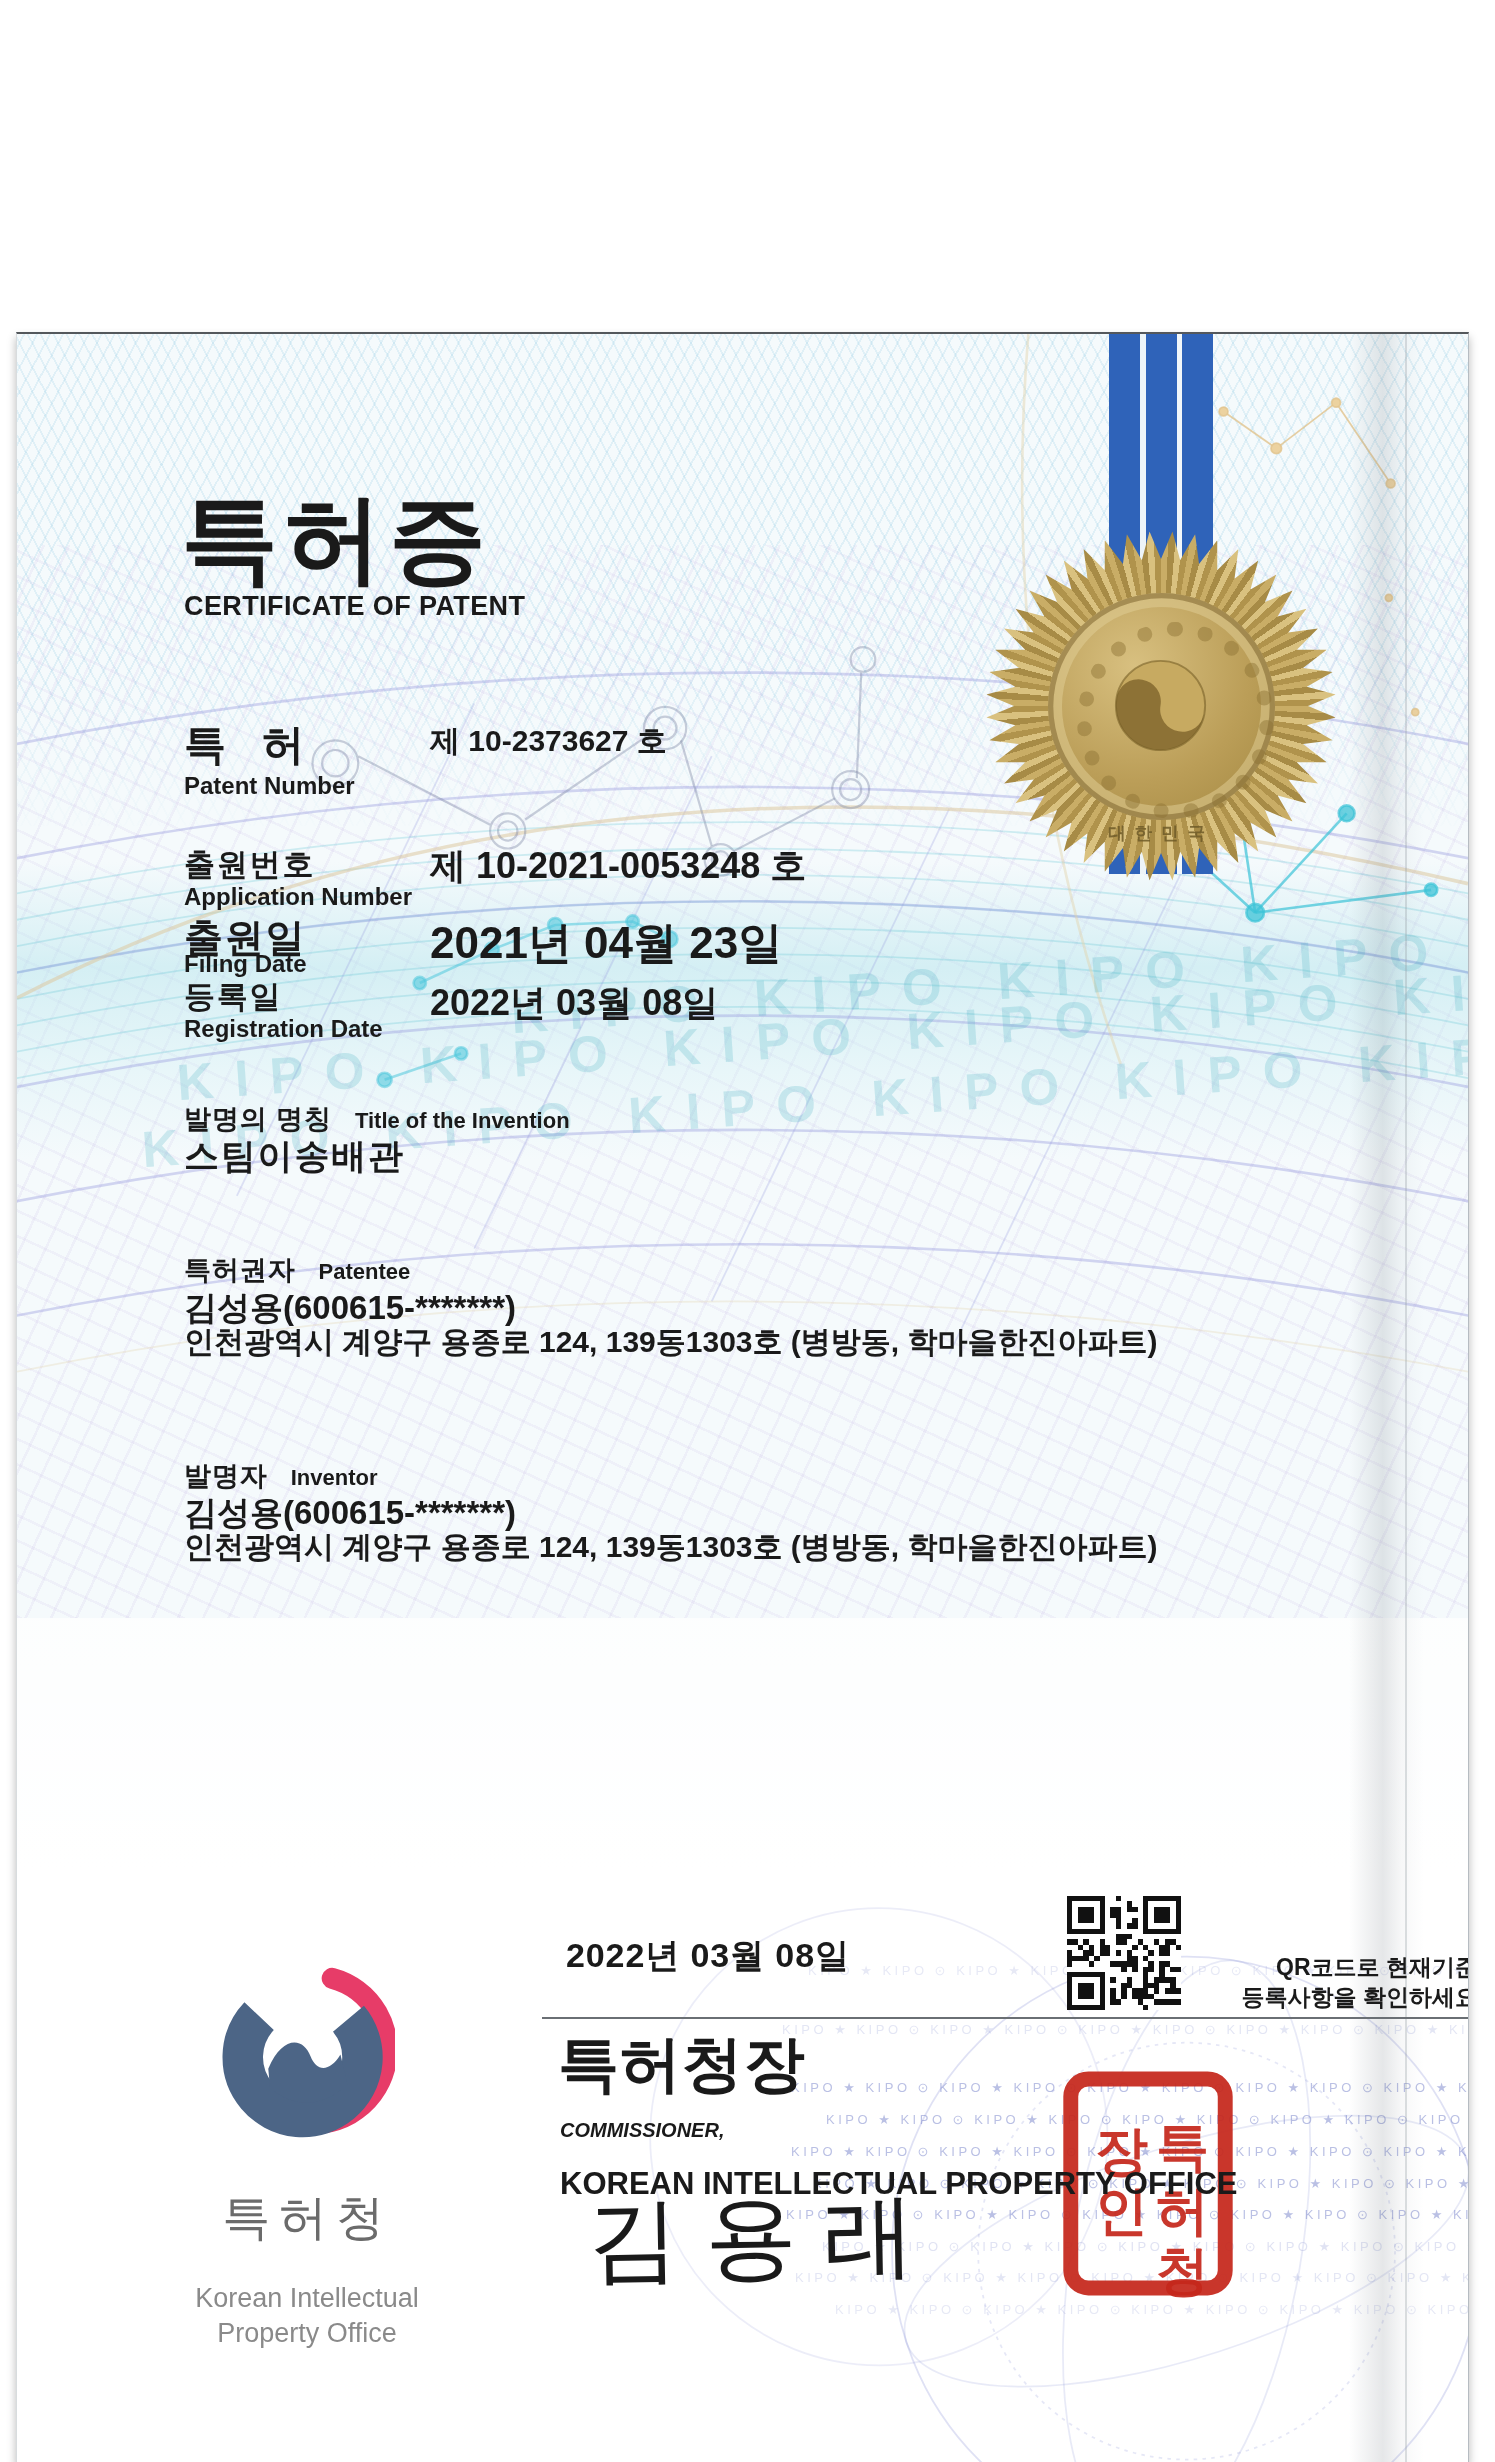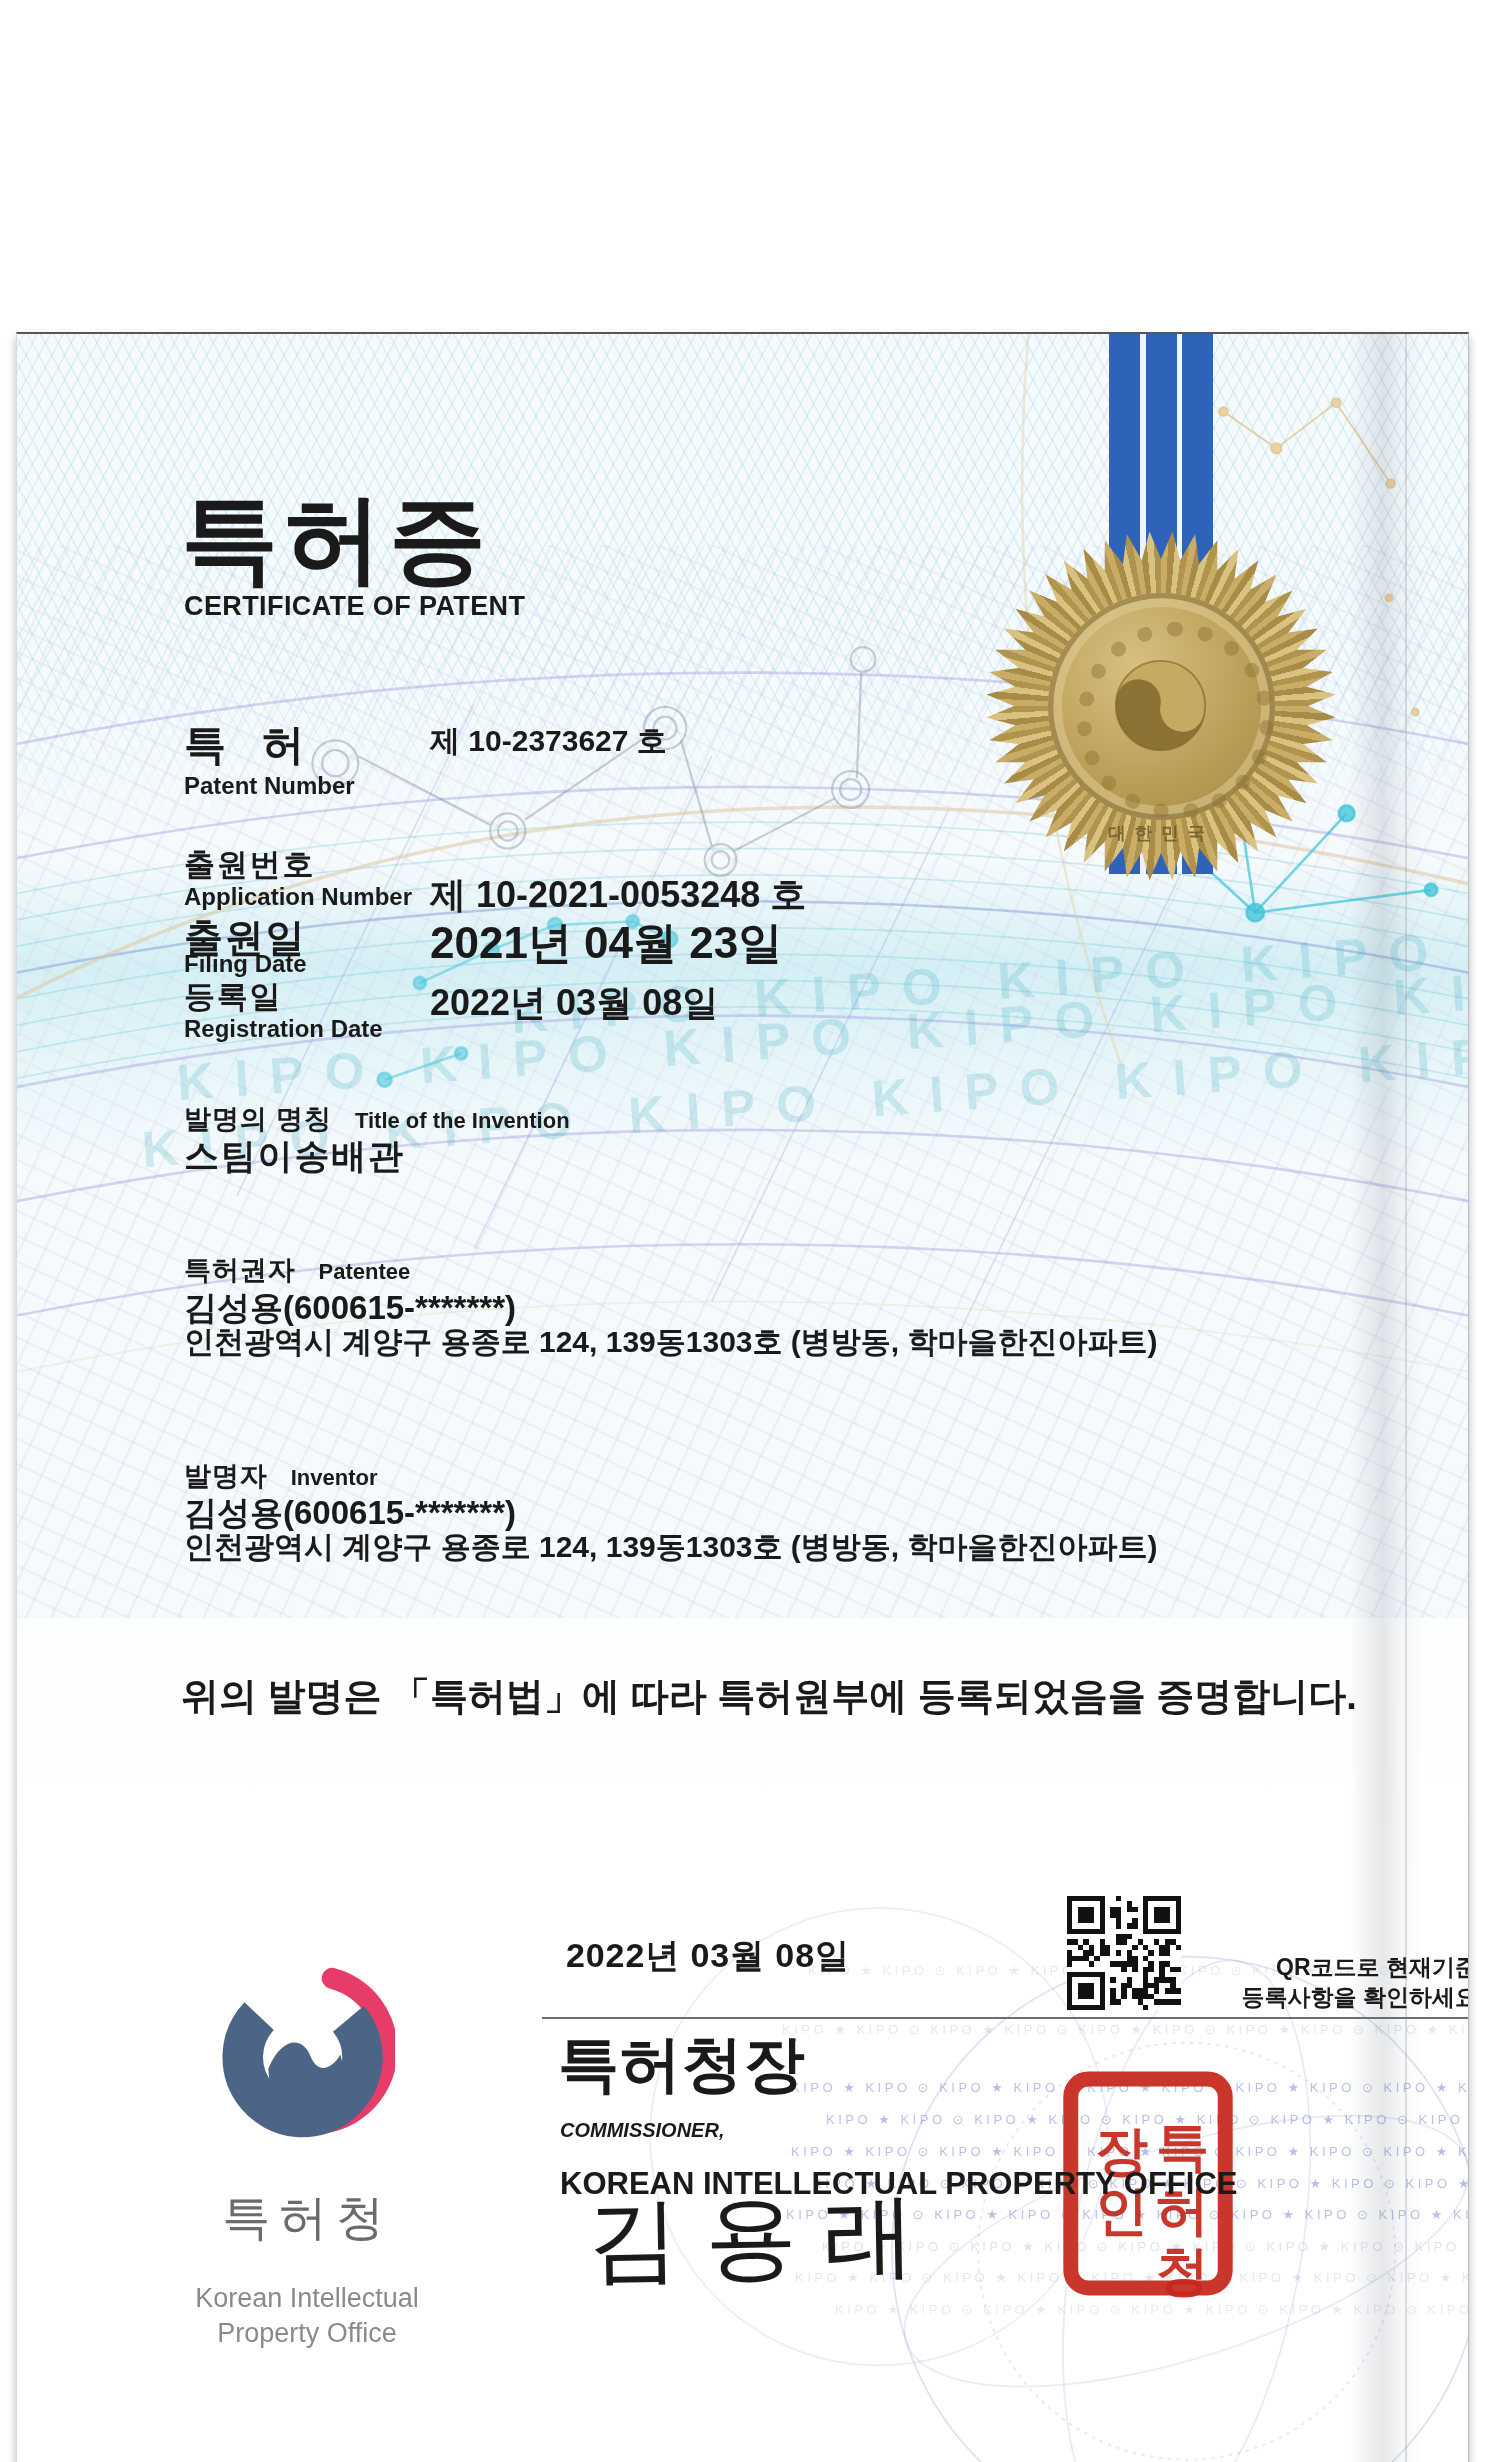--- a/index.html
+++ b/index.html
@@ -45,21 +45,21 @@
   
   .txt{position:absolute;z-index:5;white-space:nowrap;}
   #t-ko{left:164px;top:141px;font-size:97px;font-weight:700;letter-spacing:7px;}
   #t-en{left:167px;top:257px;font-size:27px;font-weight:700;letter-spacing:0.4px;}
   .fsub{font-size:24px;font-weight:700;}
   #f1-ko{left:167px;top:383px;font-size:42px;font-weight:700;letter-spacing:12.3px;}
   #f1-en{left:167px;top:438px;}
   #f1-val{left:413px;top:387px;font-size:30px;font-weight:700;}
   #f2-ko{left:167px;top:510px;font-size:31px;font-weight:700;letter-spacing:1.8px;}
   #f2-en{left:167px;top:549px;}
-  #f2-val{left:413px;top:508px;font-size:36px;font-weight:700;margin-top:29px;}
+  #f2-val{left:413px;top:508px;font-size:36px;font-weight:700;}
   #f3-ko{left:167px;top:577px;font-size:39px;font-weight:700;letter-spacing:1.8px;}
   #f3-en{left:167px;top:616px;}
   #f3-val{left:413px;top:580px;font-size:44px;font-weight:700;}
   #f4-ko{left:167px;top:642px;font-size:31px;font-weight:700;letter-spacing:1.8px;}
   #f4-en{left:167px;top:681px;}
   #f4-val{left:413px;top:645px;font-size:36px;font-weight:700;}
   .secrow .ko{font-size:27px;font-weight:700;letter-spacing:0.9px;}
   .secrow .en{font-size:22px;font-weight:600;margin-left:23px;}
   #inv-row{left:167px;top:767px;}
   #inv-title{left:167px;top:799px;font-size:35px;font-weight:700;letter-spacing:1.8px;}
@@ -253,21 +253,20 @@
   </div>
   <div class="txt" id="pat-name">김성용(600615-*******)</div>
   <div class="txt" id="pat-addr">인천광역시 계양구 용종로 124, 139동1303호  (병방동, 학마을한진아파트)</div>
 
   <div class="txt secrow" id="invr-row">
     <span class="ko">발명자</span><span class="en">Inventor</span>
   </div>
   <div class="txt" id="invr-name">김성용(600615-*******)</div>
   <div class="txt" id="invr-addr">인천광역시 계양구 용종로 124, 139동1303호  (병방동, 학마을한진아파트)</div>
 
-  <div class="txt" id="st-ko">위의 발명은 「특허법」에 따라 특허원부에 등록되었음을 증명합니다.</div>
 
   <div class="txt" id="issue-date">2022년 03월 08일</div>
   <svg class="abs" id="qr" viewBox="0 0 21 21" shape-rendering="crispEdges">
       <rect x="0" y="0" width="21" height="21" fill="#fff"></rect>
       <rect x="0" y="0" width="7" height="7" fill="#111"></rect>
       <rect x="1" y="1" width="5" height="5" fill="#fff"></rect>
       <rect x="2" y="2" width="3" height="3" fill="#111"></rect>
       <rect x="14" y="0" width="7" height="7" fill="#111"></rect>
       <rect x="15" y="1" width="5" height="5" fill="#fff"></rect>
       <rect x="16" y="2" width="3" height="3" fill="#111"></rect>

